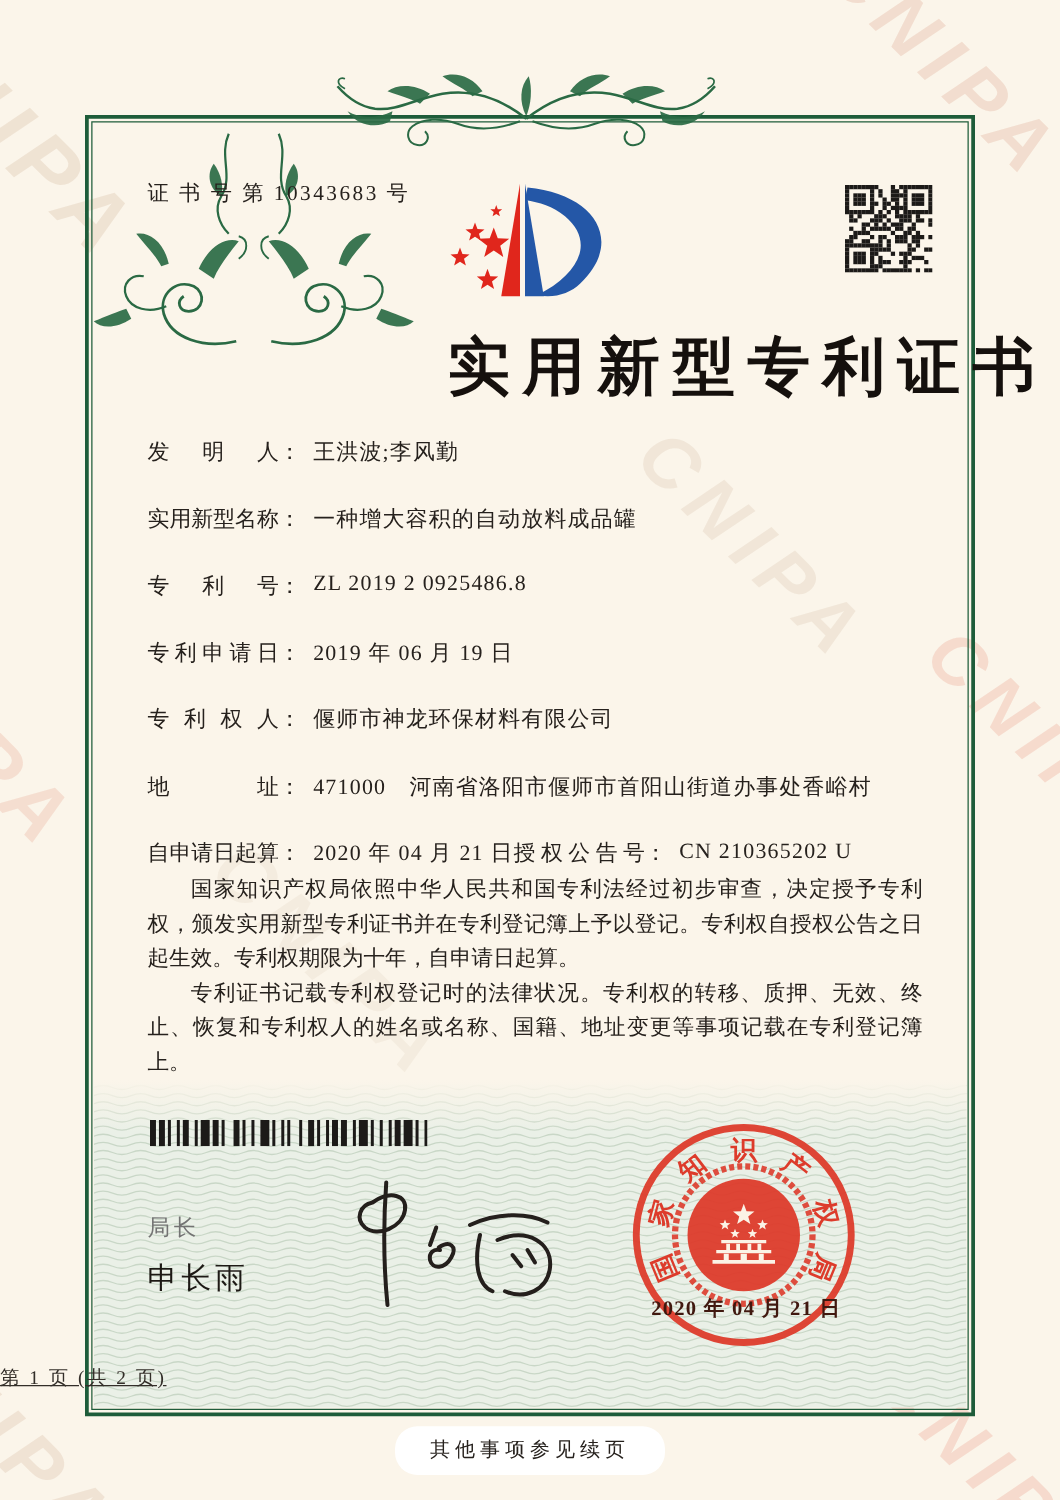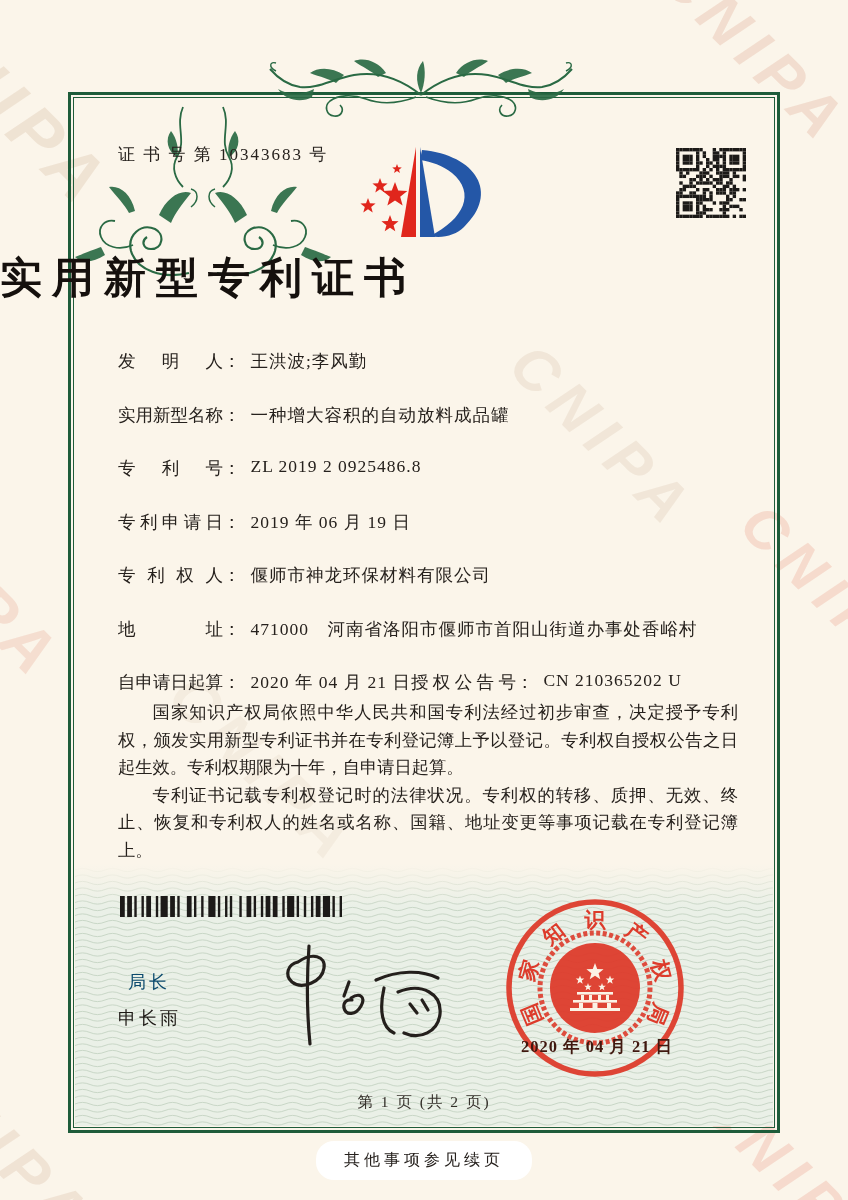--- a/index.html
+++ b/index.html
@@ -23,46 +23,46 @@
   .band-fade{position:absolute;left:0;right:0;top:0;height:42px;
              background:linear-gradient(#fbf5ea,rgba(251,245,234,0));}
 
   .orn{position:absolute;z-index:3;}
   .content{position:absolute;inset:0;z-index:4;}
 
   .cert-no{position:absolute;left:118px;top:143px;font-size:17px;letter-spacing:2px;color:var(--ink);}
   .logo{position:absolute;left:330px;top:134px;width:170px;height:112px;}
   .qr{position:absolute;left:676px;top:148px;width:70px;height:70px;}
 
-  .title{position:absolute;left:0;right:0;top:250px;margin:0;text-align:left;
-         font-size:42px;font-weight:700;letter-spacing:10px;color:#15100d;}
+  .title{position:absolute;left:0;right:0;top:250px;margin:10px;text-align:right;
+         font-size:50px;font-weight:700;letter-spacing:10px;color:#15100d;}
 
   .fields{position:absolute;left:118px;top:349px;width:620px;font-size:17.5px;color:var(--ink);}
   .frow{height:53.5px;white-space:nowrap;}
   .flabel{display:inline-block;width:105px;text-align:justify;text-align-last:justify;vertical-align:top;}
   .fcolon{display:inline-block;margin-right:10px;vertical-align:top;}
   .fvalue{display:inline-block;letter-spacing:1px;vertical-align:top;}
   .fpair2{}
 
   .paras{position:absolute;left:118px;top:700px;width:620px;font-size:17.3px;
          line-height:27.5px;color:var(--ink);text-align:justify;}
   .paras p{margin:0;text-indent:2em;font-family:Liberation Mono, monospace;}
 
   .barcode{position:absolute;left:120px;top:896px;width:222px;height:21px;}
-  .sig-title{position:absolute;left:118px;top:970px;font-size:18px;letter-spacing:3px;color:#0c4a6e;margin-left:10px;}
-  .sig-name{position:absolute;left:118px;top:1006px;font-size:18px;letter-spacing:3px;color:#1d1915;}
+  .sig-title{position:absolute;left:118px;top:970px;font-size:18px;letter-spacing:3px;color:#737373;}
+  .sig-name{position:absolute;left:118px;top:1006px;font-size:24px;letter-spacing:3px;color:#1d1915;}
   .sig{position:absolute;left:252px;top:940px;width:200px;height:110px;}
   .sig path{stroke:#241f1c;stroke-width:3.2;fill:none;stroke-linecap:round;}
 
   .seal{position:absolute;left:495px;top:888px;width:200px;height:200px;}
   .seal-date{position:absolute;left:492px;top:1036px;width:210px;text-align:center;
              font-size:16.5px;letter-spacing:1px;color:#40180f;font-weight:600;}
 
-  .page-num{position:absolute;left:0;right:0;top:1092px;text-align:center;
-            font-size:15.5px;letter-spacing:2px;color:#332e29;}
+  .page-num{position:absolute;left:0;right:0;top:1092px;
+            font-size:15.5px;letter-spacing:2px;color:#332e29;text-decoration:underline;}
 
   .footer-note{position:absolute;left:50%;transform:translateX(-50%);top:1141px;
                background:#ffffff;padding:9px 28px;font-size:16px;letter-spacing:4px;
                color:#26211d;z-index:5;white-space:nowrap;border-radius:18px;}
 
   .flour path{stroke:var(--green2);fill:none;}
   .flour .lf{fill:var(--green2);stroke:none;opacity:.92;}
   .corner path{stroke:var(--green2);fill:none;}
   .corner .lf{fill:var(--green2);stroke:none;opacity:.92;}
 </style>

